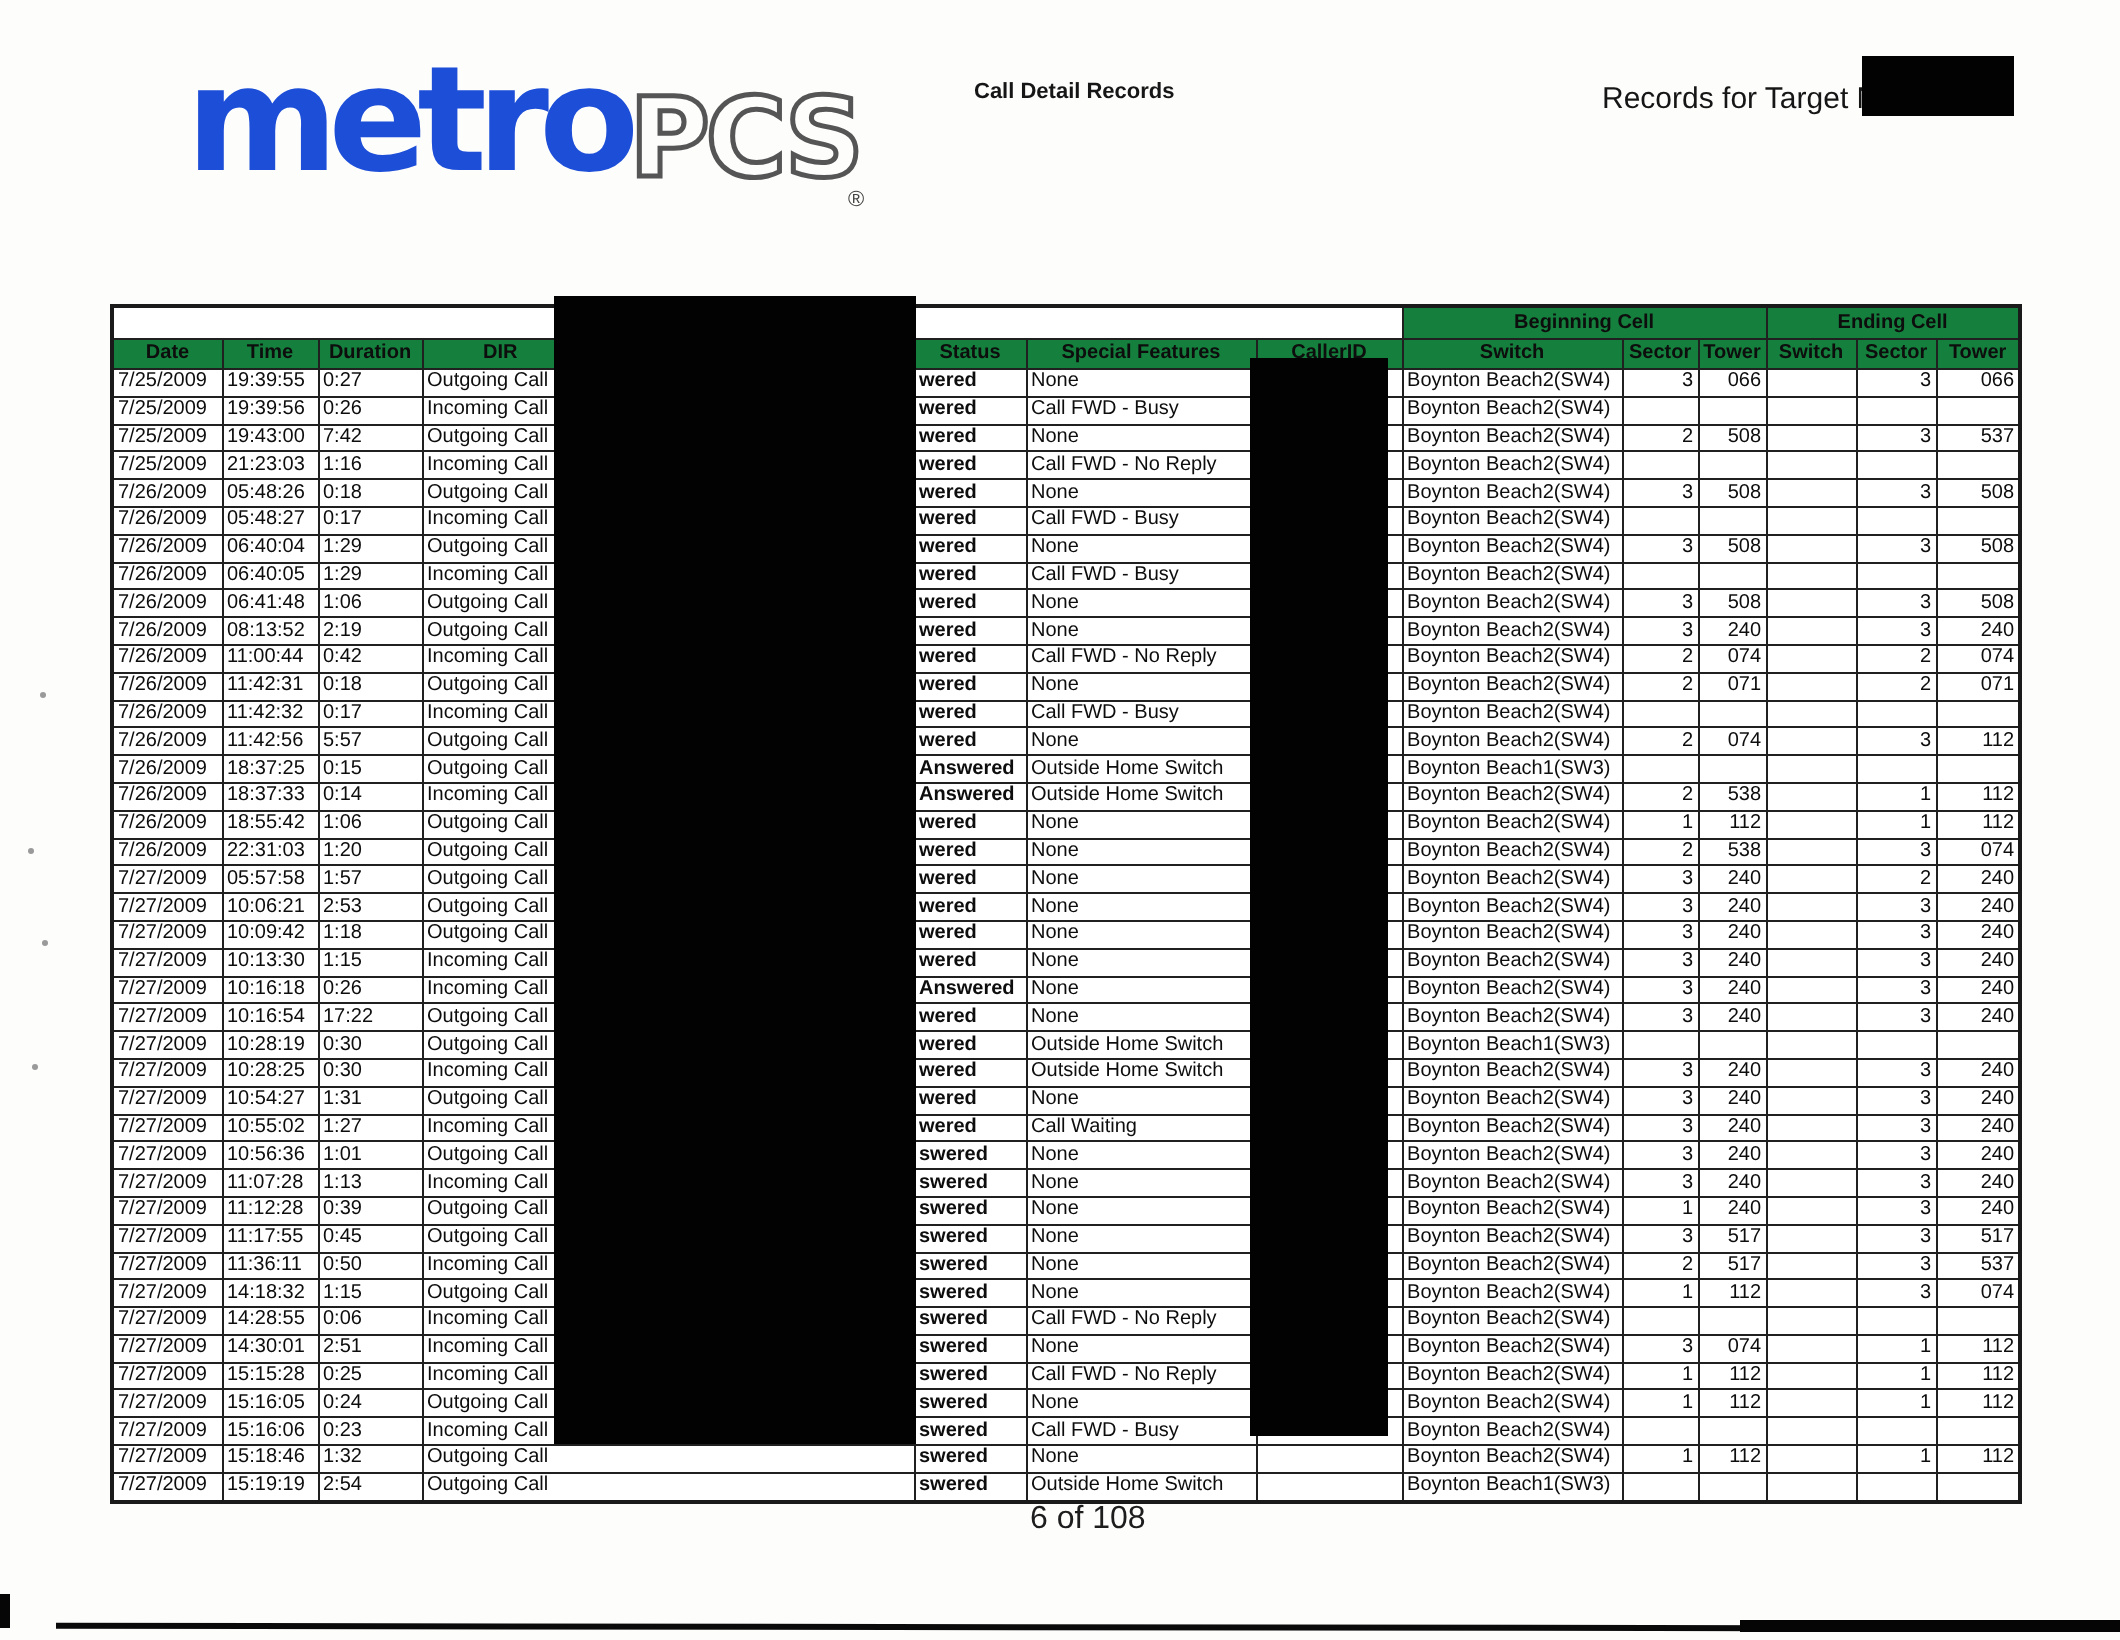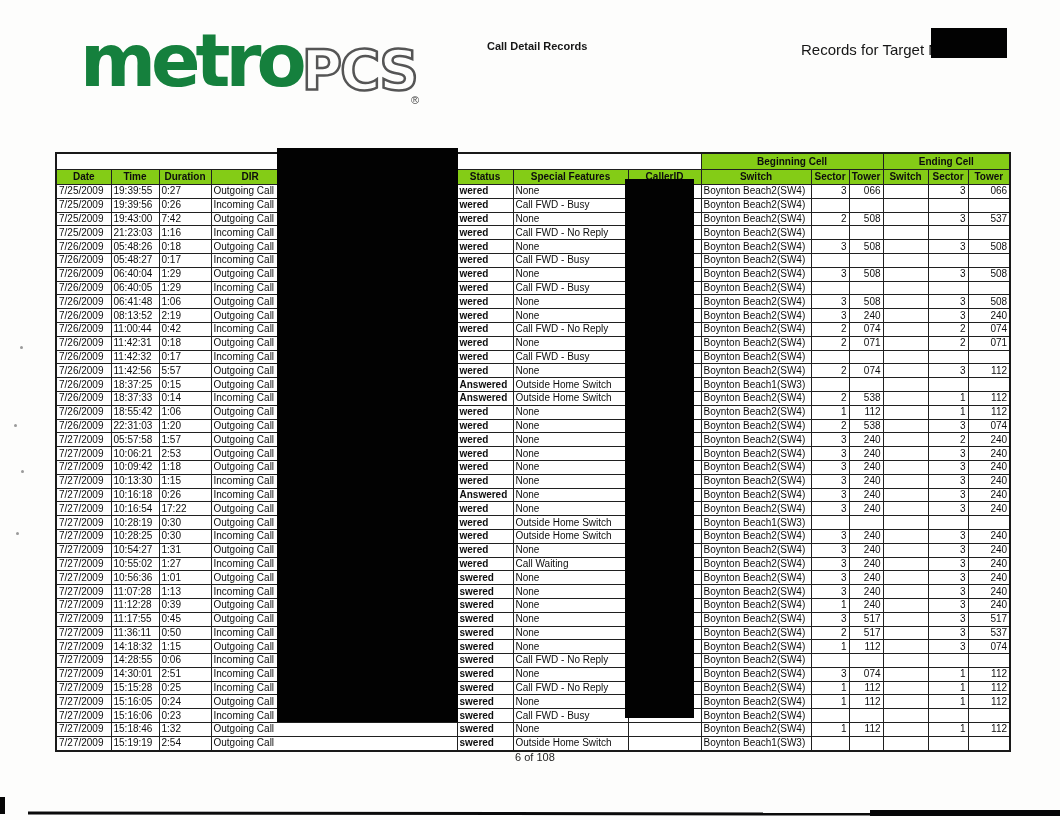--- a/index.html
+++ b/index.html
@@ -5,22 +5,23 @@
   html,body{margin:0;padding:0;}
   body{
     width:1060px;height:820px;position:relative;overflow:hidden;
     background:#fdfdfc;font-family:"Liberation Sans","DejaVu Sans",sans-serif;
     color:#111;
   }
   
   .logo{position:absolute;left:80px;top:24px;white-space:nowrap;}
   .logo .metro{
     font-family:"DejaVu Sans","Liberation Sans",sans-serif;
-    font-weight:bold;font-size:73px;letter-spacing:-5px;color:#15803d;
+    font-weight:bold;font-size:73px;letter-spacing:-5px;color:#1d4ed8;
     line-height:1;
+    margin-left:13px;
   }
   .logo .pcs{
     font-family:"DejaVu Sans","Liberation Sans",sans-serif;
     font-weight:bold;font-size:55px;letter-spacing:-2px;line-height:1;
     color:rgba(255,255,255,0);
     -webkit-text-stroke:2.5px #555;
     text-stroke:2.5px #555;
     position:relative;top:3px;
   }
   .logo .reg{
@@ -49,35 +50,35 @@
   .cdr-table th,.cdr-table td{
     border:1px solid #202020;
     padding:0 2px;overflow:hidden;white-space:nowrap;
     height:12.8px;line-height:12px;
   }
   .cdr-table{border:2px solid #1a1a1a;}
   .cdr-table thead tr.group-row th{height:15px;}
   .cdr-table thead tr.head-row th{height:14px;}
   .cdr-table thead th{
     font-weight:bold;text-align:center;font-size:10px;
-    background:#84cc16;
+    background:#15803d;
   }
   .cdr-table thead tr.group-row .blank-group{
     background:#ffffff;border-right:1px solid #202020;
   }
   .cdr-table td{background:#fff;}
   .c-date,.c-time,.c-duration,.c-dir,.c-status,.c-features,.c-b_switch,.c-e_switch{text-align:left;}
   .c-b_sector,.c-b_tower,.c-e_sector,.c-e_tower{text-align:right;padding-right:3px;}
   .c-status{padding-left:4px;font-weight:bold;}
   .c-b_switch{padding-left:4px;}
 
   
   .page-number{
     position:absolute;left:515px;top:751px;
-    font-size:11px;color:#1d1d1d;
+    font-size:16px;color:#1d1d1d;
   }
   .scan-line-a{position:absolute;left:28px;top:812px;width:860px;height:3px;background:#0a0a0a;transform:rotate(0.08deg);}
   .scan-line-b{position:absolute;left:870px;top:810px;width:190px;height:6px;background:#050505;}
   .scan-tick{position:absolute;left:0;top:797px;width:5px;height:17px;background:#060606;}
   .margin-dot{position:absolute;width:3px;height:3px;background:#9a9a9a;border-radius:50%;}
   .dot1{left:20px;top:346px;}
   .dot2{left:14px;top:424px;}
   .dot3{left:21px;top:470px;}
   .dot4{left:16px;top:532px;}
 </style>

